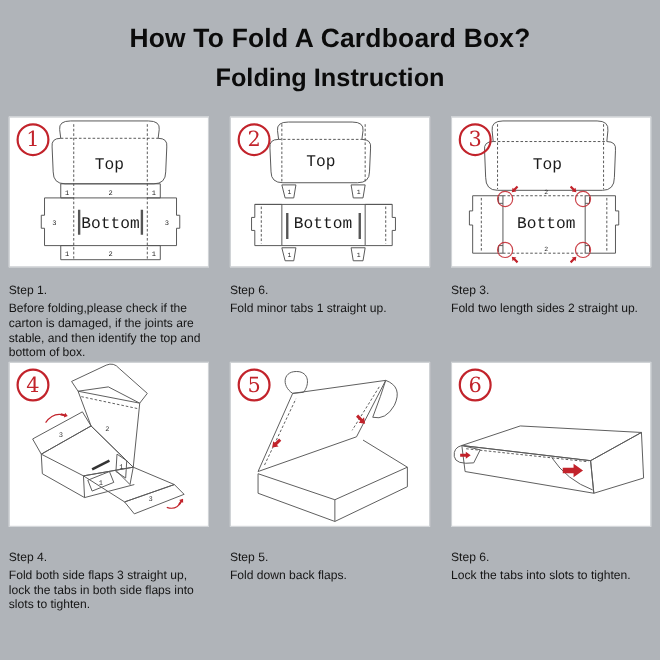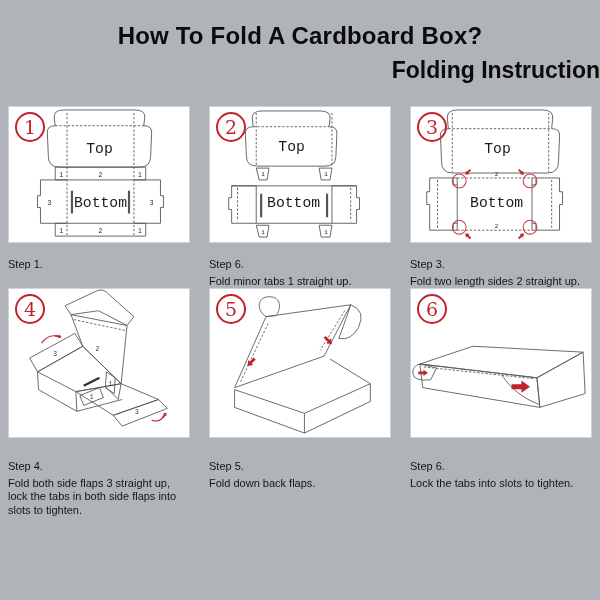--- a/index.html
+++ b/index.html
@@ -1,19 +1,19 @@
 <!DOCTYPE html>
 <html><head>
 <meta charset="utf-8">
 <style>
   html,body{margin:0;padding:0;}
   .page{width:600px;height:600px;background:#b0b4b9;font-family:"Liberation Sans",sans-serif;position:relative;overflow:hidden;}
   .titles{text-align:center;padding-top:22px;height:106px;box-sizing:border-box;}
   .t1{font-size:24px;font-weight:bold;color:#0b0b0b;letter-spacing:.2px;}
-  .t2{font-size:23px;font-weight:bold;color:#0b0b0b;margin-top:7px;text-align:right;}
+  .t2{font-size:23px;font-weight:bold;color:#0b0b0b;margin-top:7px;}
   .grid{display:grid;grid-template-columns:repeat(3,1fr);column-gap:19px;padding:0 8px;}
   .panel{background:#ffffff;border:1px solid #d0d3d6;position:relative;box-sizing:border-box;}
   .row1 .panel{height:137px;}
   .row2 .panel{height:150px;}
   .panel svg{position:absolute;left:0;top:0;width:100%;height:100%;}
   .badge{position:absolute;top:5px;left:6px;width:26px;height:26px;border:2px solid #c2232b;border-radius:50%;
          color:#c2232b;font-family:"DejaVu Serif",serif;font-size:19px;line-height:26px;text-align:center;
          background:rgba(255,255,255,.0);}
   .textrow{padding-top:15px;}
   .textrow2{padding-top:22px;}
@@ -148,20 +148,21 @@
           <text x="87" y="123" font-size="6">2</text>
         </g>
       </svg>
       <div class="badge">3</div>
     </div>
   </div>
 
   <div class="grid textrow">
     <div class="stepText">
       <div class="h">Step 1.</div>
+      <div>Before folding,please check if the carton is damaged, if the joints are stable, and then identify the top and bottom of box.</div>
     </div>
     <div class="stepText">
       <div class="h">Step 6.</div>
       <div>Fold minor tabs 1 straight up.</div>
     </div>
     <div class="stepText">
       <div class="h">Step 3.</div>
       <div>Fold two length sides 2 straight up.</div>
     </div>
   </div>

